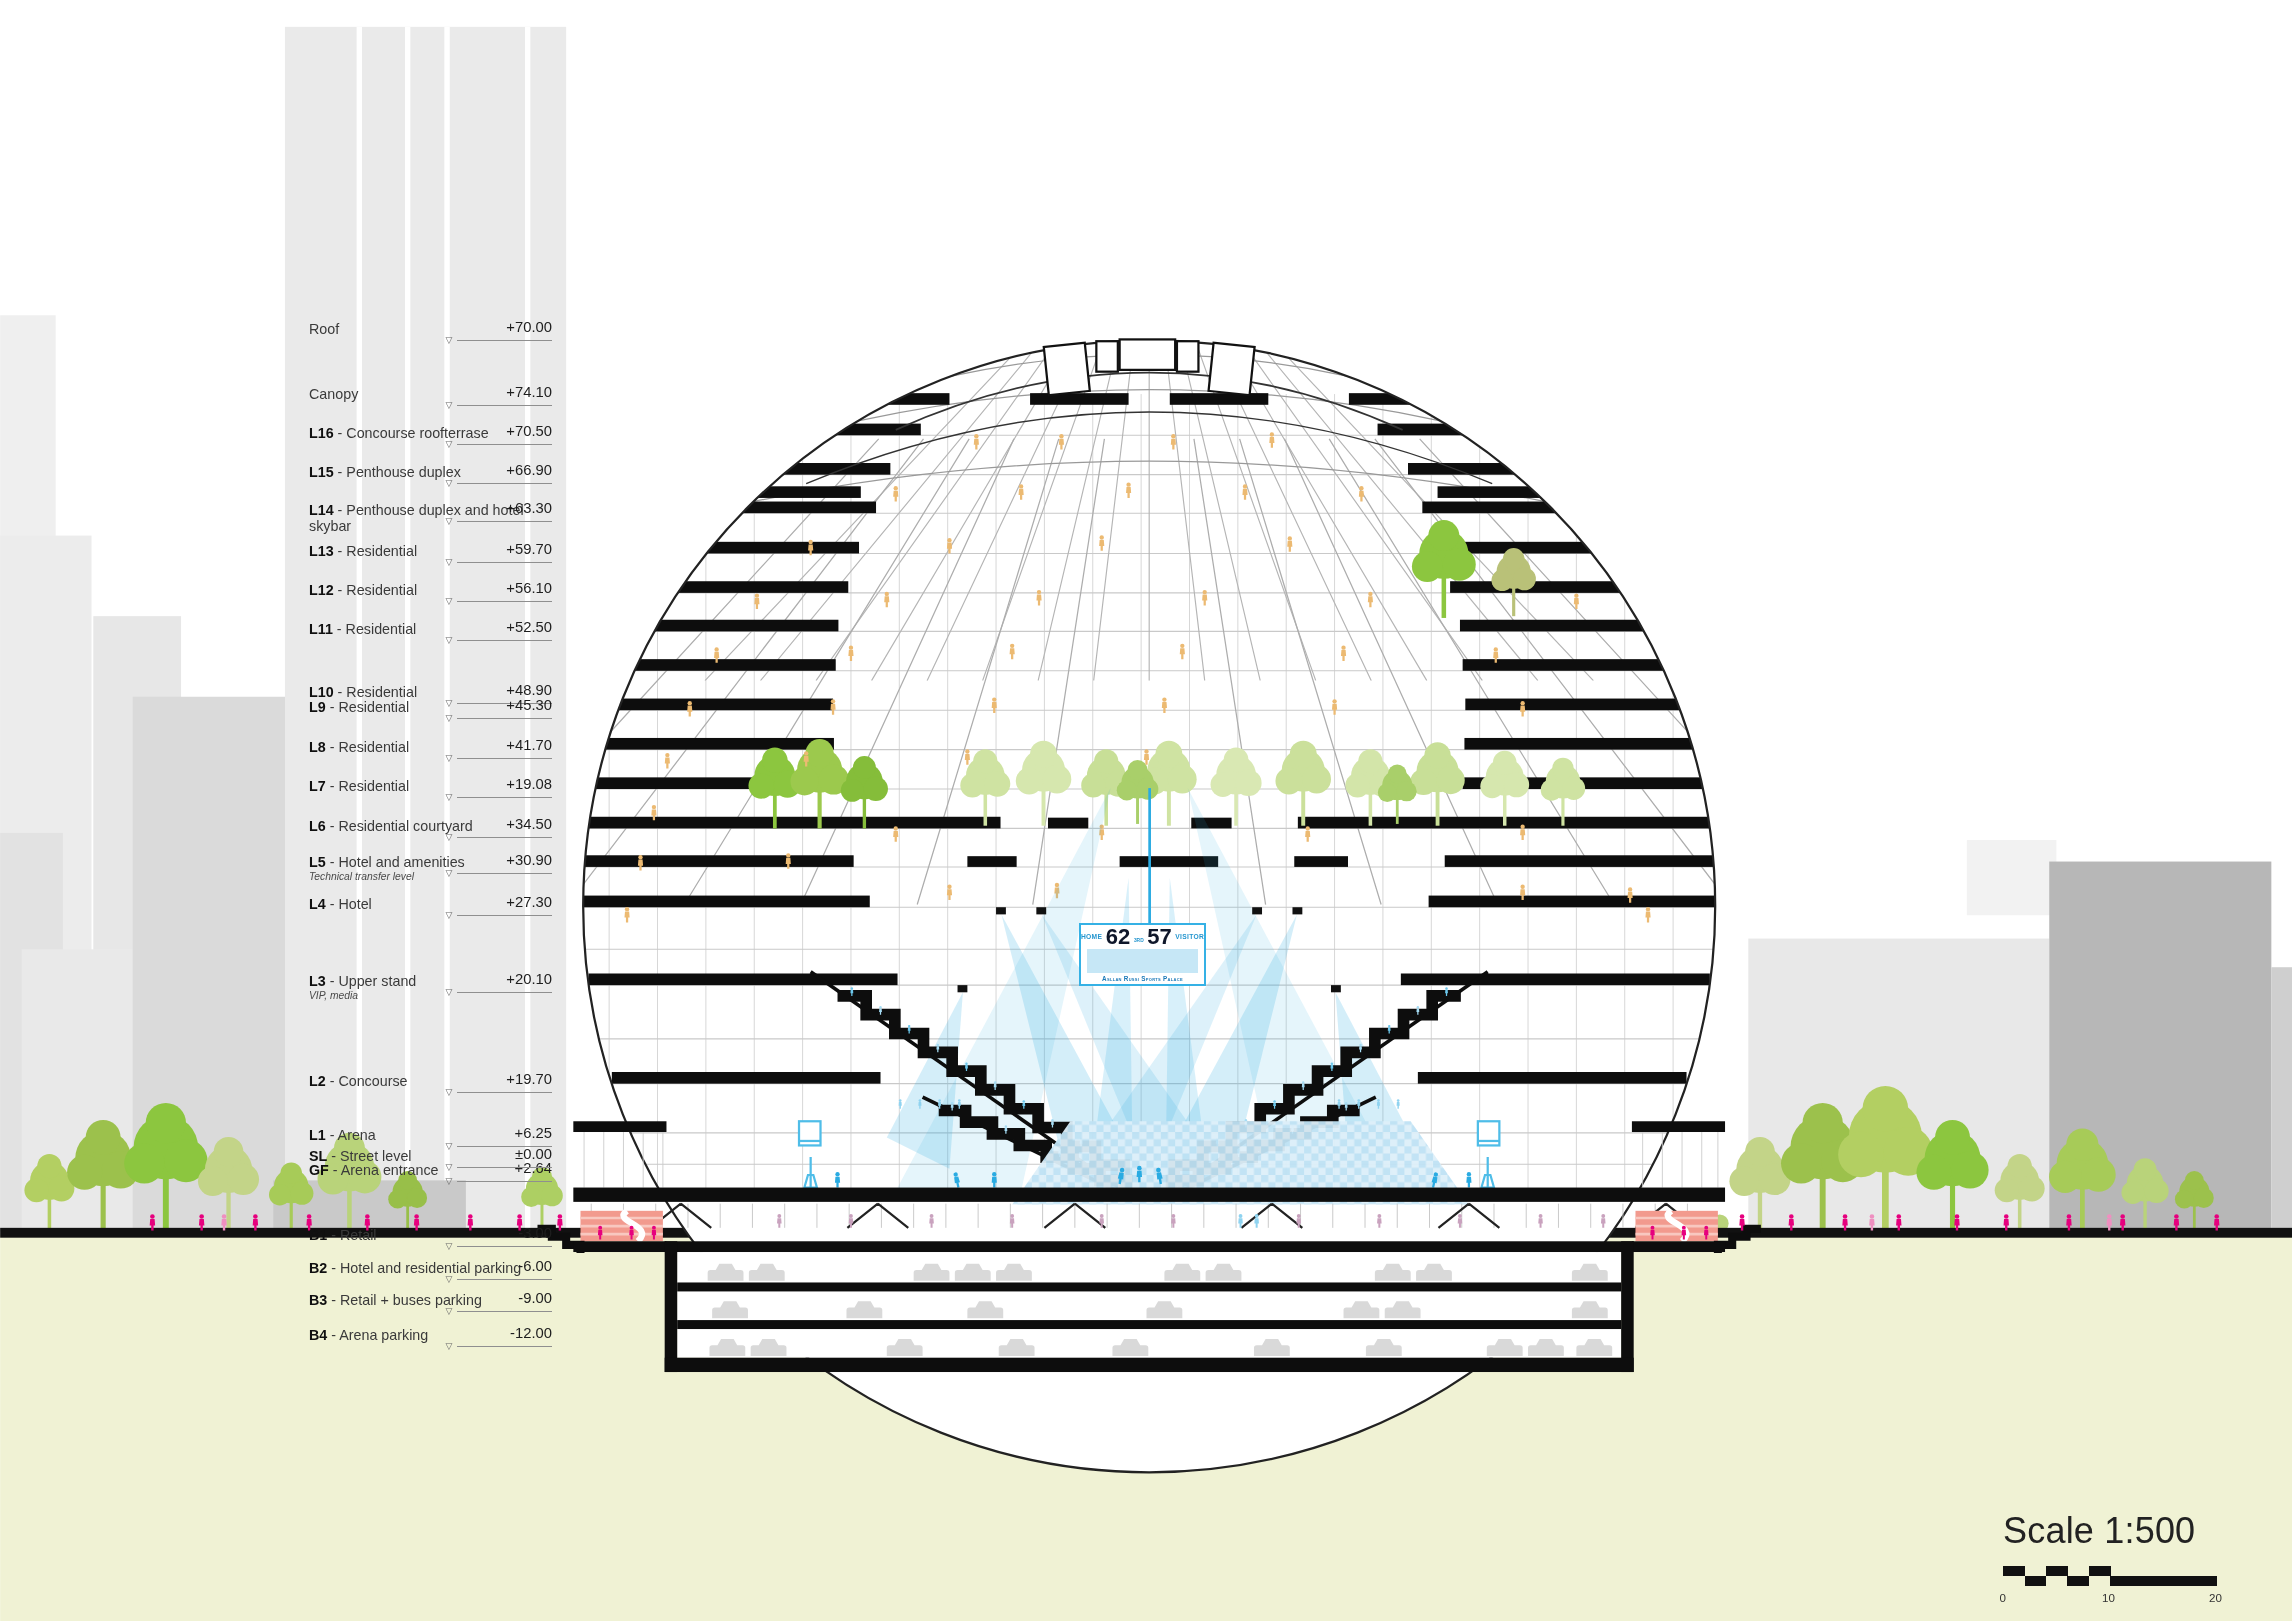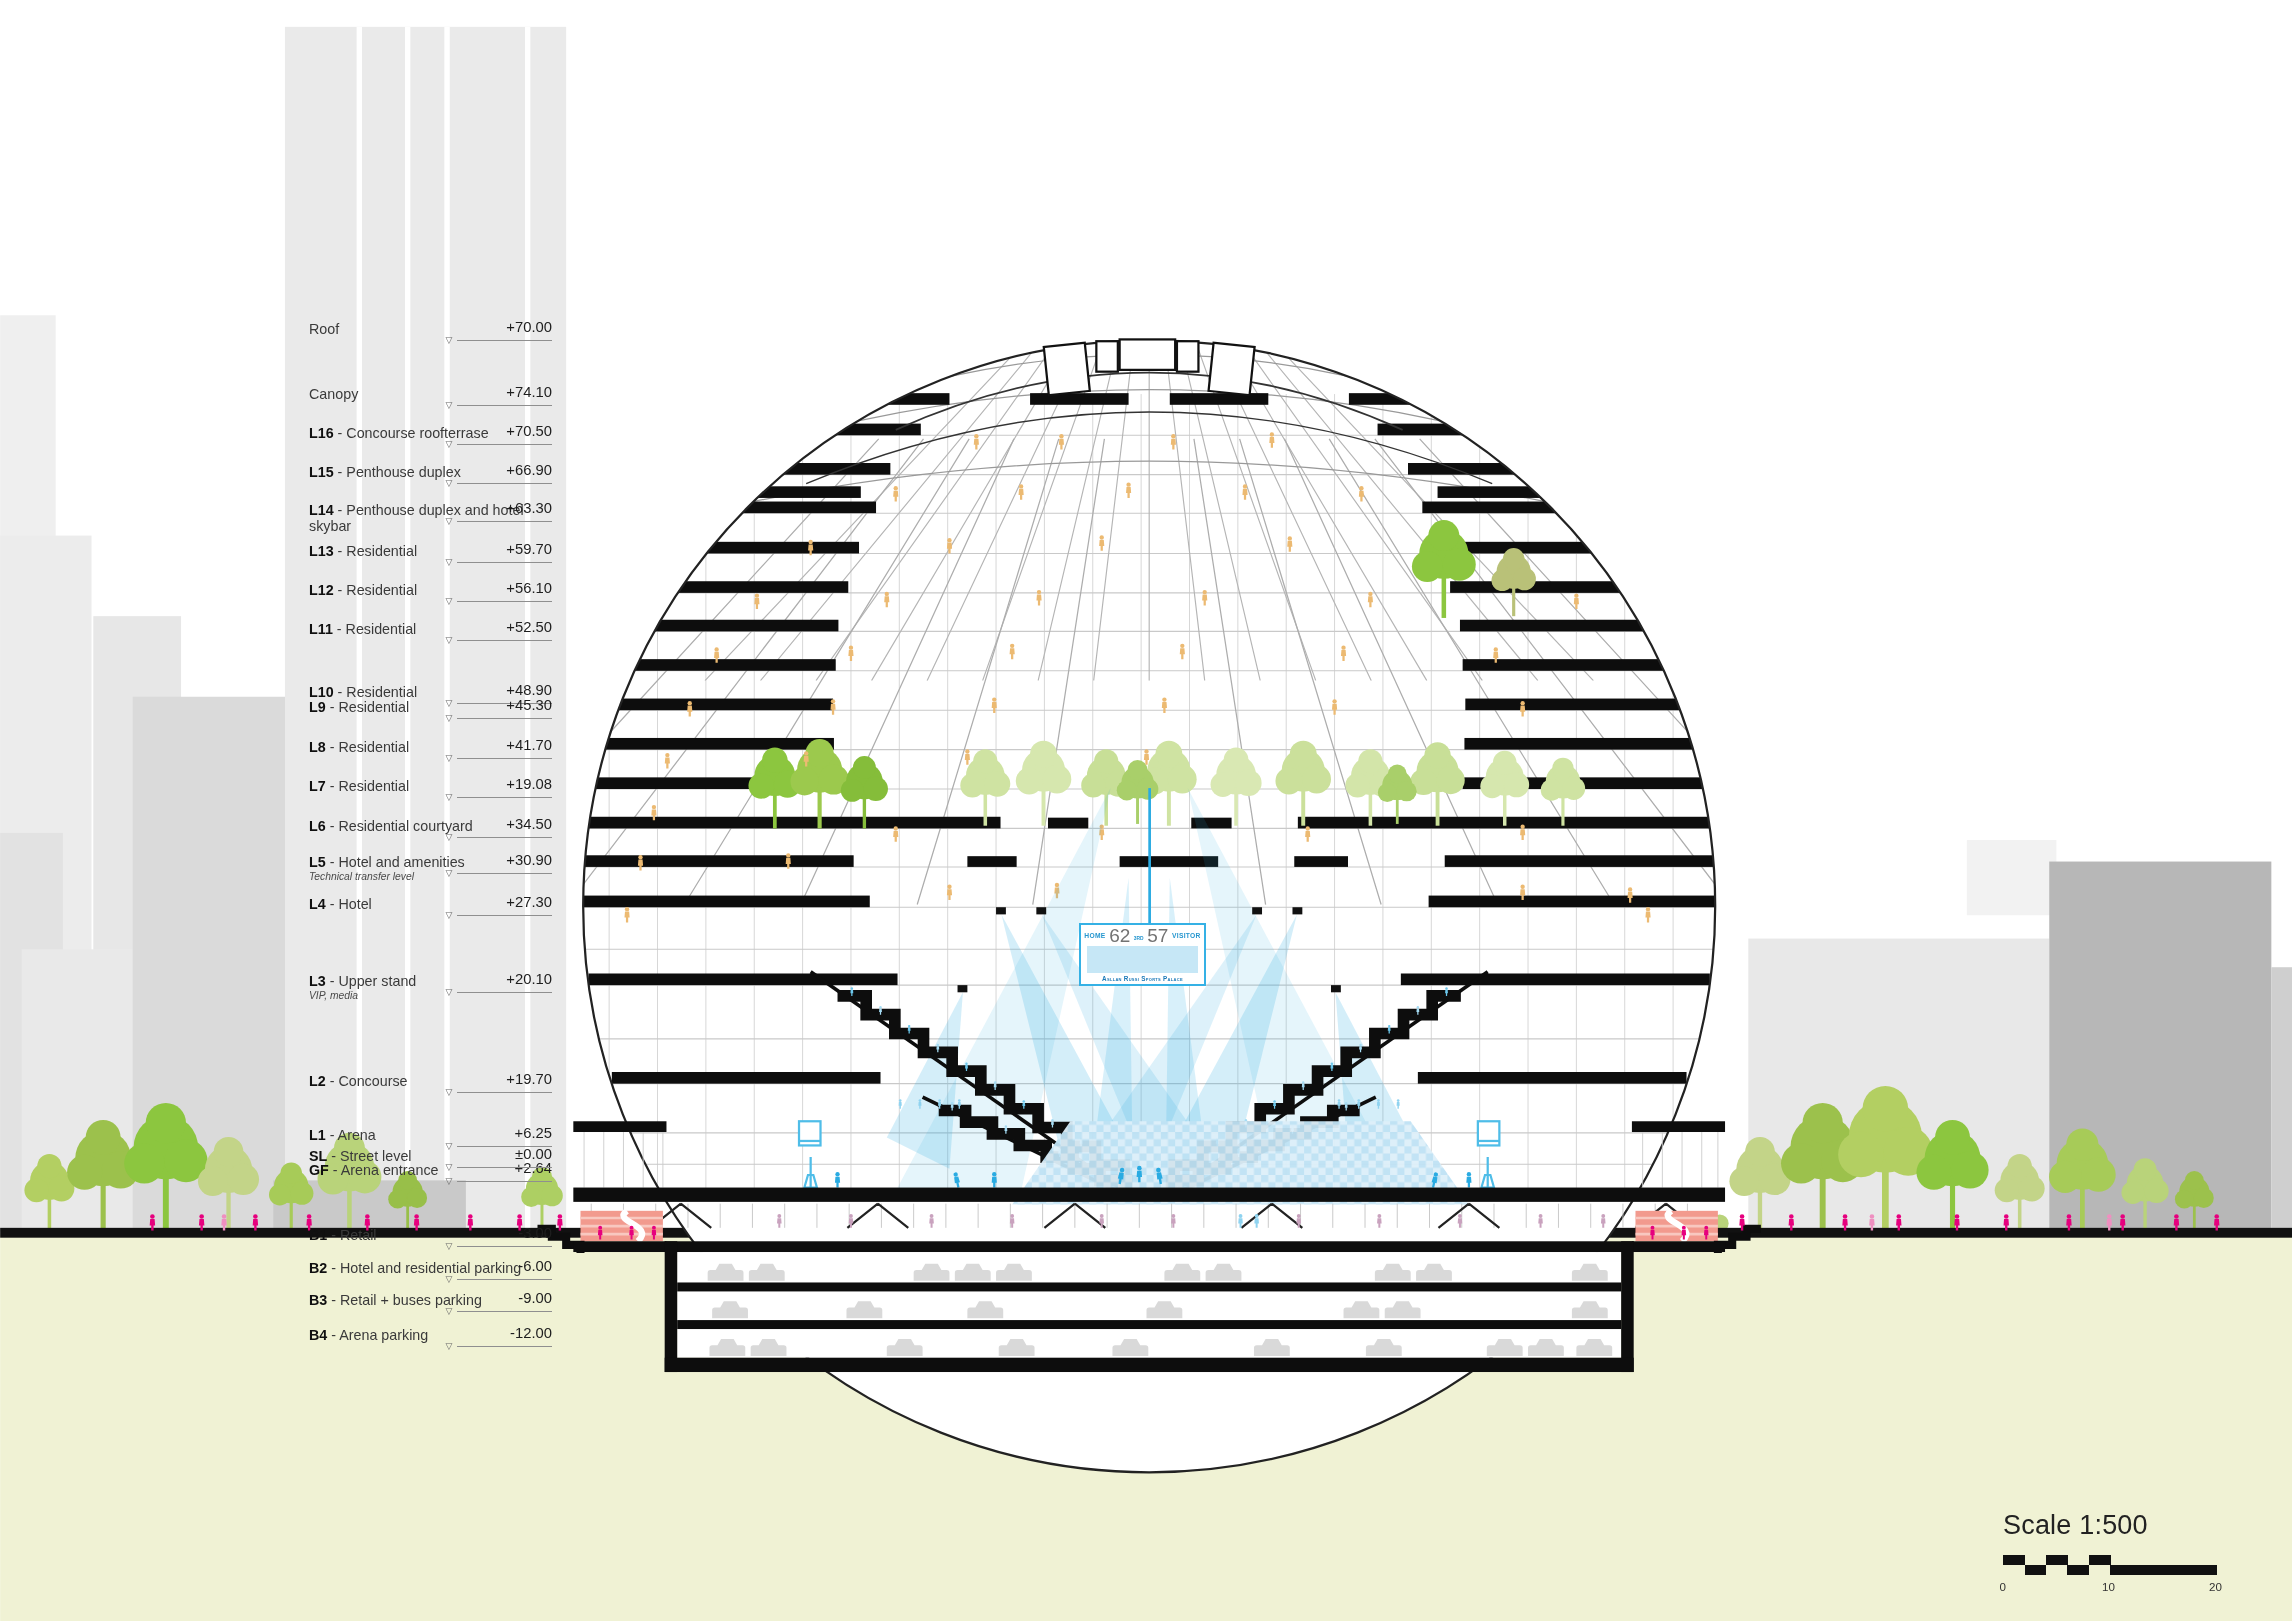--- a/index.html
+++ b/index.html
@@ -20,29 +20,29 @@
   .lvl .tri{position:absolute;left:-11.6px;bottom:-5.4px;font-size:9px;color:#666;}
 
   
   .sb{
     position:absolute;left:1079px;top:923px;width:127px;height:63px;z-index:6;
     background:#ffffff;border:2.7px solid #35b1e5;box-sizing:border-box;
     display:flex;flex-direction:column;
   }
   .sb-top{display:flex;align-items:center;justify-content:center;gap:3.6px;padding-top:0.9px;}
   .sb-team{font-size:6.7px;font-weight:700;color:#2596cf;letter-spacing:0.3px;}
-  .sb-score{font-size:19px;font-weight:400;color:#737373;line-height:1;}
+  .sb-score{font-size:22px;font-weight:700;color:#0f172a;line-height:1;}
   .sb-period{font-size:4.9px;font-weight:700;color:#2596cf;margin-top:6.3px;}
   .sb-screen{flex:1;background:#c6e7f6;margin:0.9px 6.3px 1.8px;}
   .sb-venue{font-size:6.3px;font-weight:700;color:#1b79b8;text-align:center;
     font-variant:small-caps;letter-spacing:0.3px;padding-bottom:1.8px;}
 
   
   .scale{position:absolute;left:2003px;top:1510px;width:233px;z-index:5;color:#222;}
-  .scale-title{font-size:27px;letter-spacing:0.2px;margin-bottom:14.3px;}
+  .scale-title{font-size:36px;letter-spacing:0.2px;margin-bottom:14.3px;}
   .bar{position:relative;height:19.7px;}
   .seg{position:absolute;height:9.9px;background:#111;}
   .seg.t{top:0;} .seg.b{top:9.9px;}
   .ticks{position:relative;height:16px;font-size:11.6px;color:#333;margin-top:5.4px;}
   .ticks span{position:absolute;top:0;}
 </style>
 </head>
 <body>
 
 <svg id="drawing" width="2293" height="1621" viewBox="0 0 2560 1810">

